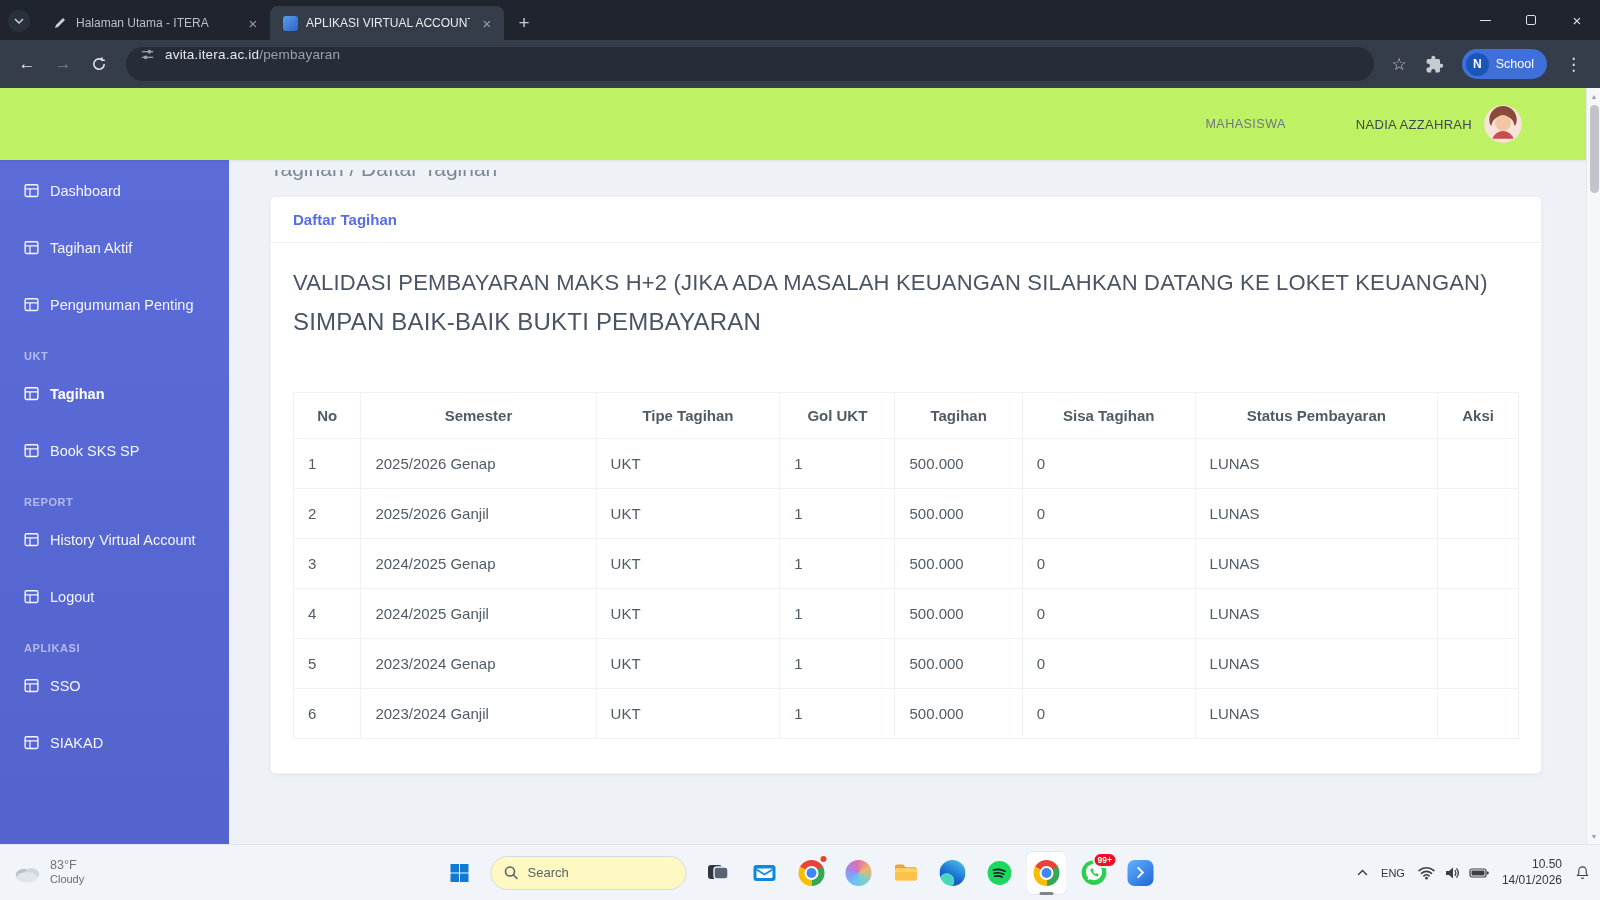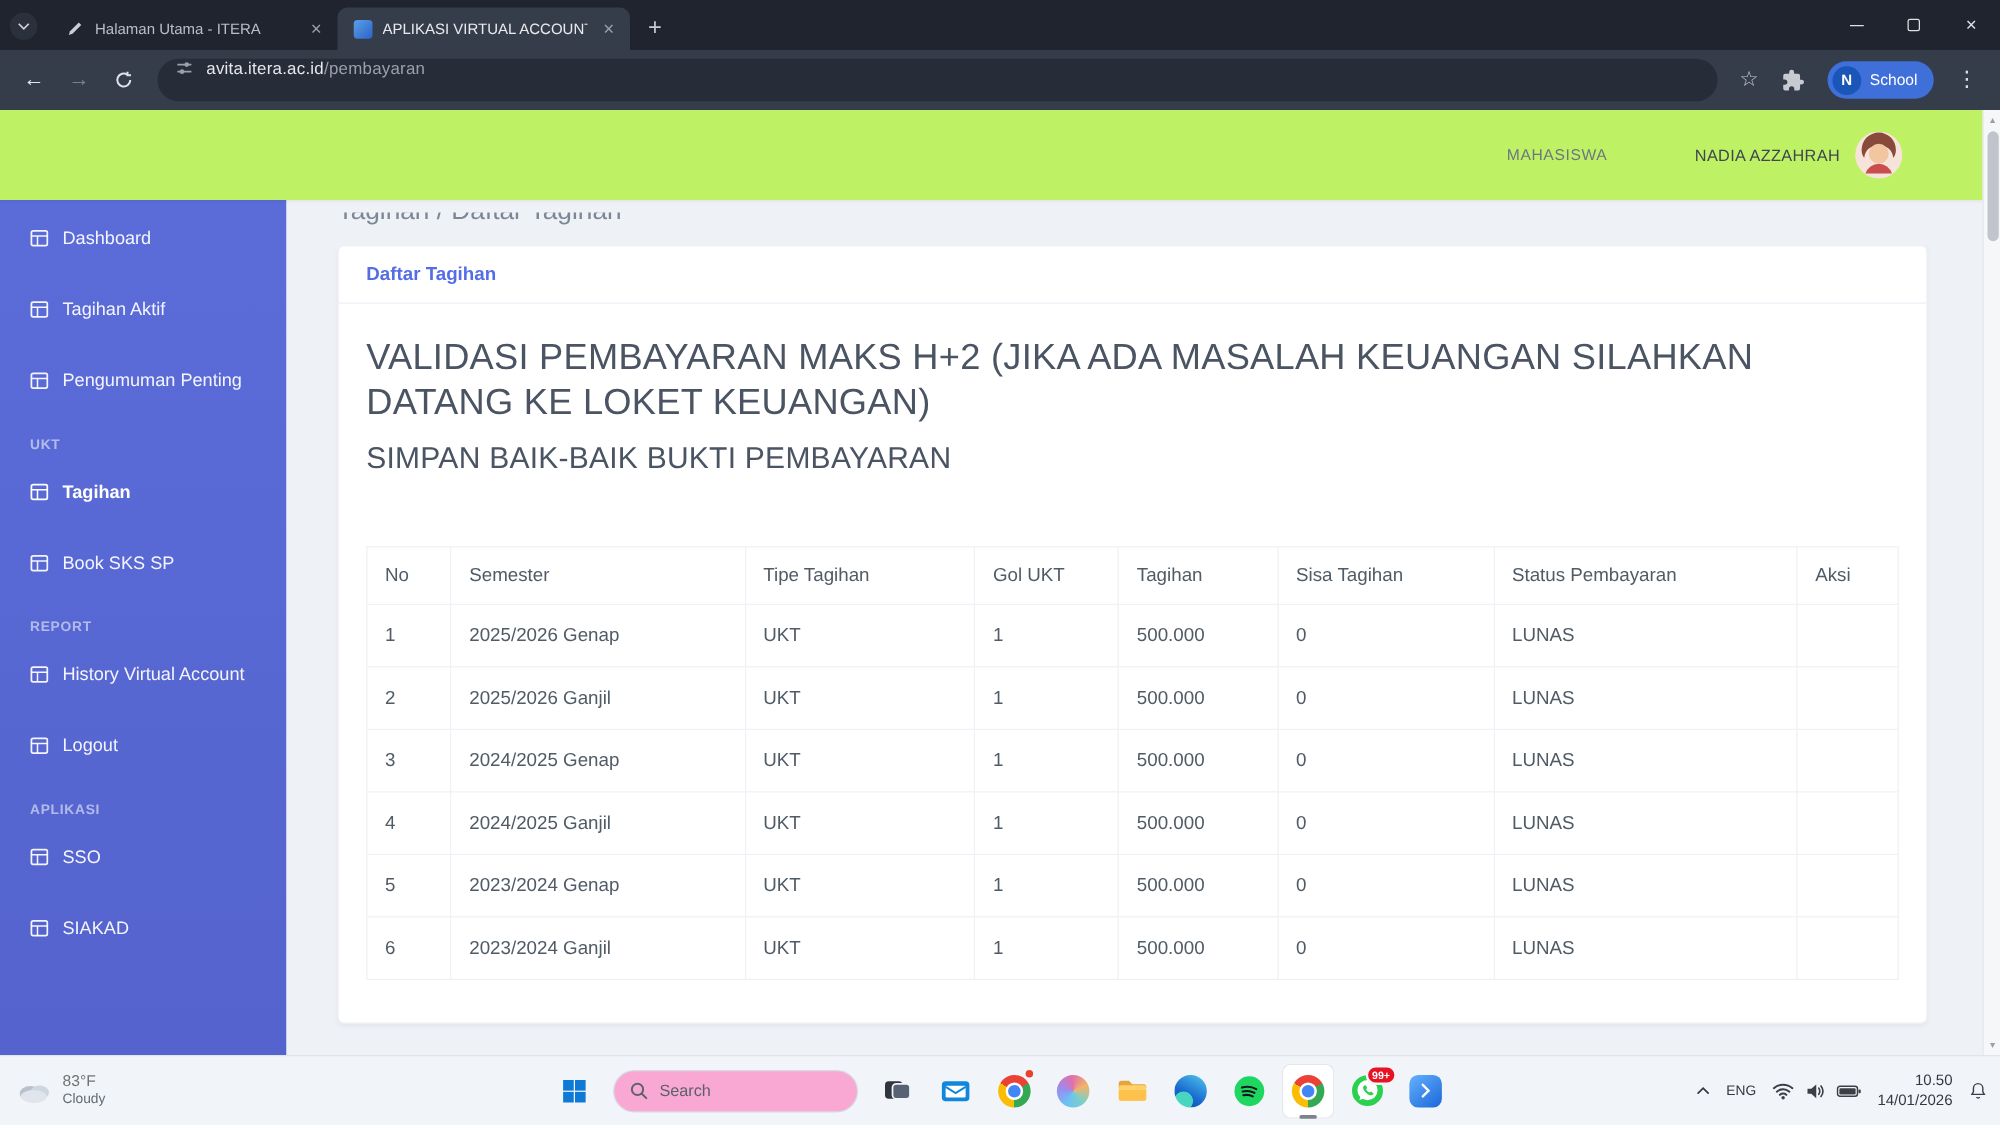--- a/index.html
+++ b/index.html
@@ -49,43 +49,43 @@
   .side-item.active{font-weight:700;color:#fff}
   .side-section{padding:17px 24px 3px;font-size:11px;font-weight:700;letter-spacing:.6px;color:rgba(255,255,255,.55)}
 
   .content{flex:1;padding:10px 58px 0 41px;min-width:0}
   .clip-strip{height:14px;overflow:hidden;position:relative;margin-bottom:12px}
   .clip-strip span{position:absolute;top:-13px;left:0;font-size:21px;color:#7c8796;white-space:nowrap}
 
   .card{background:#fff;border-radius:5px;border:1px solid #edeff4;box-shadow:0 2px 4px rgba(18,38,63,.04);overflow:hidden}
   .card-header{padding:14px 22px;font-size:15px;font-weight:700;color:#556ee6;border-bottom:1px solid #eef0f6}
   .card-body{padding:26px 22px 34px}
-  .big{font-size:29px;font-weight:500;color:#4a5462;line-height:1.24;letter-spacing:.2px}
+  .big{font-size:22px;font-weight:500;color:#4a5462;line-height:1.24;letter-spacing:.2px}
   .sub{font-size:24px;font-weight:500;color:#4a5462;margin-top:12px;letter-spacing:.2px}
   table{width:100%;border-collapse:collapse;margin-top:56px;font-size:15px;color:#505b66}
-  th{font-weight:400;text-align:left;padding:12px 14px;border:1px solid #eef1f6;height:46px}
+  th{font-weight:700;text-align:center;padding:12px 14px;border:1px solid #eef1f6;height:46px}
   td{padding:12px 14px;border:1px solid #eef1f6;height:50px}
 
   
   .scrollbar{position:absolute;top:0;right:0;bottom:0;width:14px;background:#f6f7f9;border-left:1px solid #e4e6ea;z-index:6}
   .sb-arrow{position:absolute;left:0;width:14px;height:14px;display:flex;align-items:center;justify-content:center;color:#9aa0a8;font-size:7px;cursor:pointer}
   .sb-arrow.up{top:1px}.sb-arrow.down{bottom:1px}
   .sb-thumb{position:absolute;top:17px;left:2.5px;width:9px;height:88px;border-radius:5px;background:#c1c5cb;cursor:pointer}
 
   
   .taskbar{height:56px;background:#f1f4f8;border-top:1px solid #e1e5ea;position:relative;flex-shrink:0}
   .weather{position:absolute;left:12px;top:0;height:100%;display:flex;align-items:center;gap:8px;cursor:pointer}
   .wtxt{line-height:1.25}
   .wtemp{font-size:12.5px;color:#737373;display:block}
   .wdesc{font-size:11px;color:#646b74;display:block}
   .task-center{position:absolute;left:50%;top:0;height:100%;transform:translateX(-50%);display:flex;align-items:center;gap:5px}
   .tb-slot{width:42px;height:44px;border-radius:7px;display:flex;align-items:center;justify-content:center;position:relative;cursor:pointer}
   .tb-slot.active{background:#fff;box-shadow:inset 0 0 0 1px #e3e7ec}
   .tb-slot.active::after{content:"";position:absolute;bottom:0;left:50%;transform:translateX(-50%);width:14px;height:3px;border-radius:2px;background:#7c838c}
-  .search-pill{width:196px;height:34px;background:#f9a8d4;border:1px solid #d6dbe2;border-radius:17px;display:flex;align-items:center;gap:9px;padding:0 12px;margin:0 5px;color:#5b6169;font-size:13px;cursor:text}
+  .search-pill{width:196px;height:34px;background:#fef9c3;border:1px solid #d6dbe2;border-radius:17px;display:flex;align-items:center;gap:9px;padding:0 12px;margin:0 5px;color:#5b6169;font-size:13px;cursor:text}
   .chrome{width:26px;height:26px;border-radius:50%;background:conic-gradient(from -60deg,#ea4335 0 120deg,#34a853 0 240deg,#fbbc04 0 360deg);position:relative;display:block}
   .chrome::before{content:"";position:absolute;inset:6px;background:#fff;border-radius:50%}
   .chrome::after{content:"";position:absolute;inset:8px;background:#4285f4;border-radius:50%}
   .edge-ball{width:26px;height:26px;border-radius:50%;background:radial-gradient(circle at 28% 80%,#49d6c1 0 26%,rgba(0,0,0,0) 28%),linear-gradient(210deg,#53c9ec,#1668cf 60%,#1747a8);display:block}
   .copilot{width:26px;height:26px;border-radius:50%;background:conic-gradient(from 210deg,#6cc0f5,#9a8cf0,#e06fae,#f2b36a,#7ad0c8,#6cc0f5);display:block}
   .qshare{width:26px;height:26px;border-radius:7px;background:linear-gradient(140deg,#63b1ff,#1c66d8);display:flex;align-items:center;justify-content:center}
   .badge-dot{position:absolute;top:3px;right:4px;width:10px;height:10px;border-radius:50%;background:#e8442c;border:2px solid #f1f4f8}
   .badge-pill{position:absolute;top:1px;right:-3px;background:#e81224;color:#fff;font-size:8.5px;font-weight:700;padding:2px 3.5px;border-radius:8px;border:2px solid #f1f4f8;line-height:1}
   .tray{position:absolute;right:10px;top:0;height:100%;display:flex;align-items:center;gap:13px}
   .lang{font-size:11px;color:#33383f;cursor:pointer}

